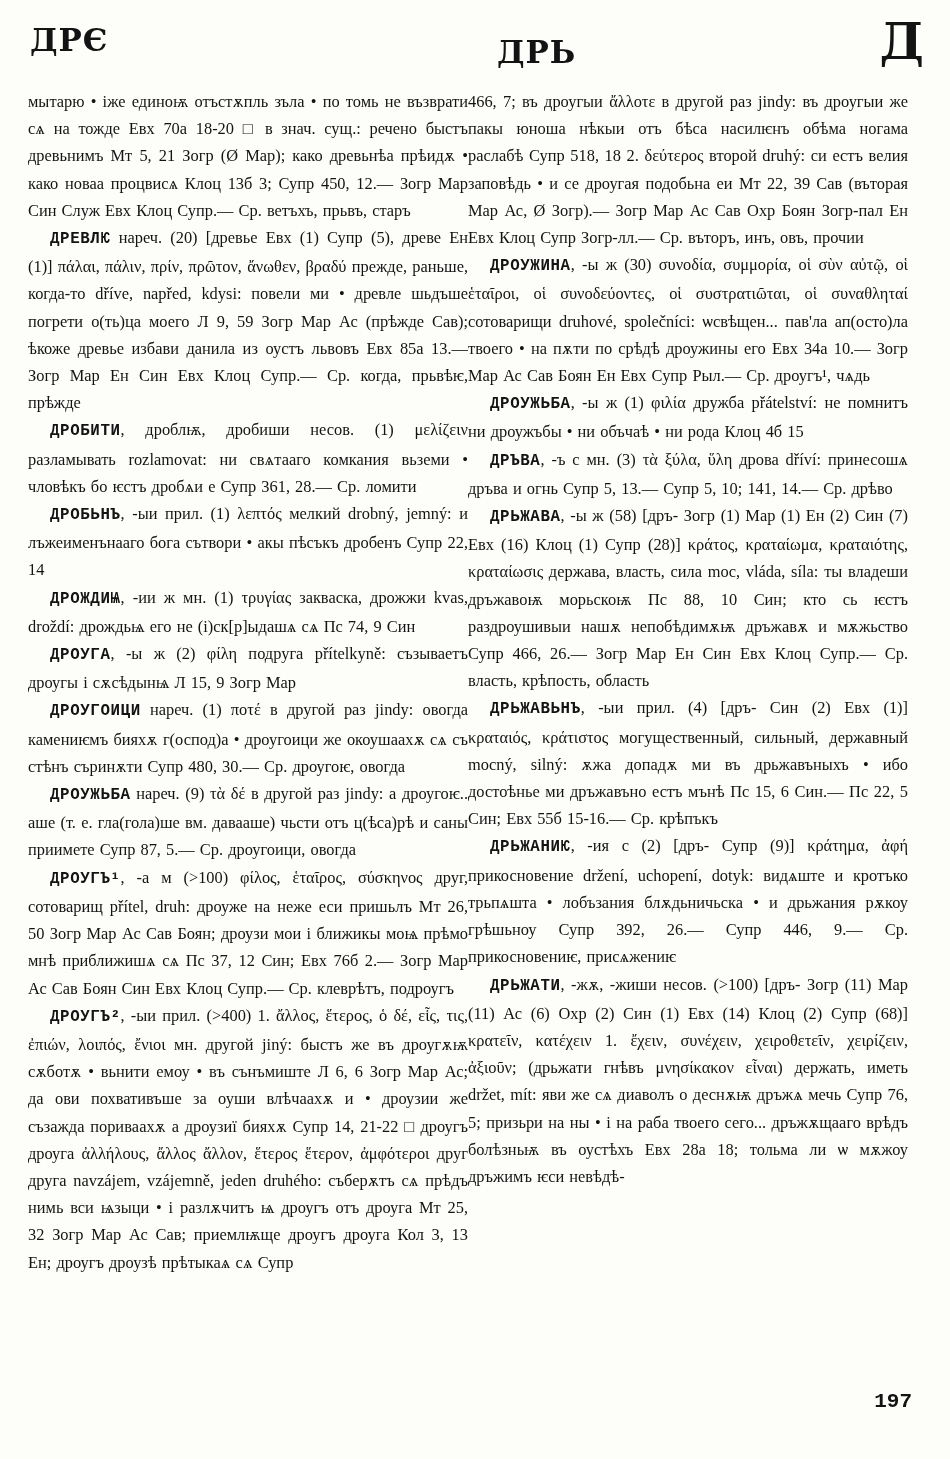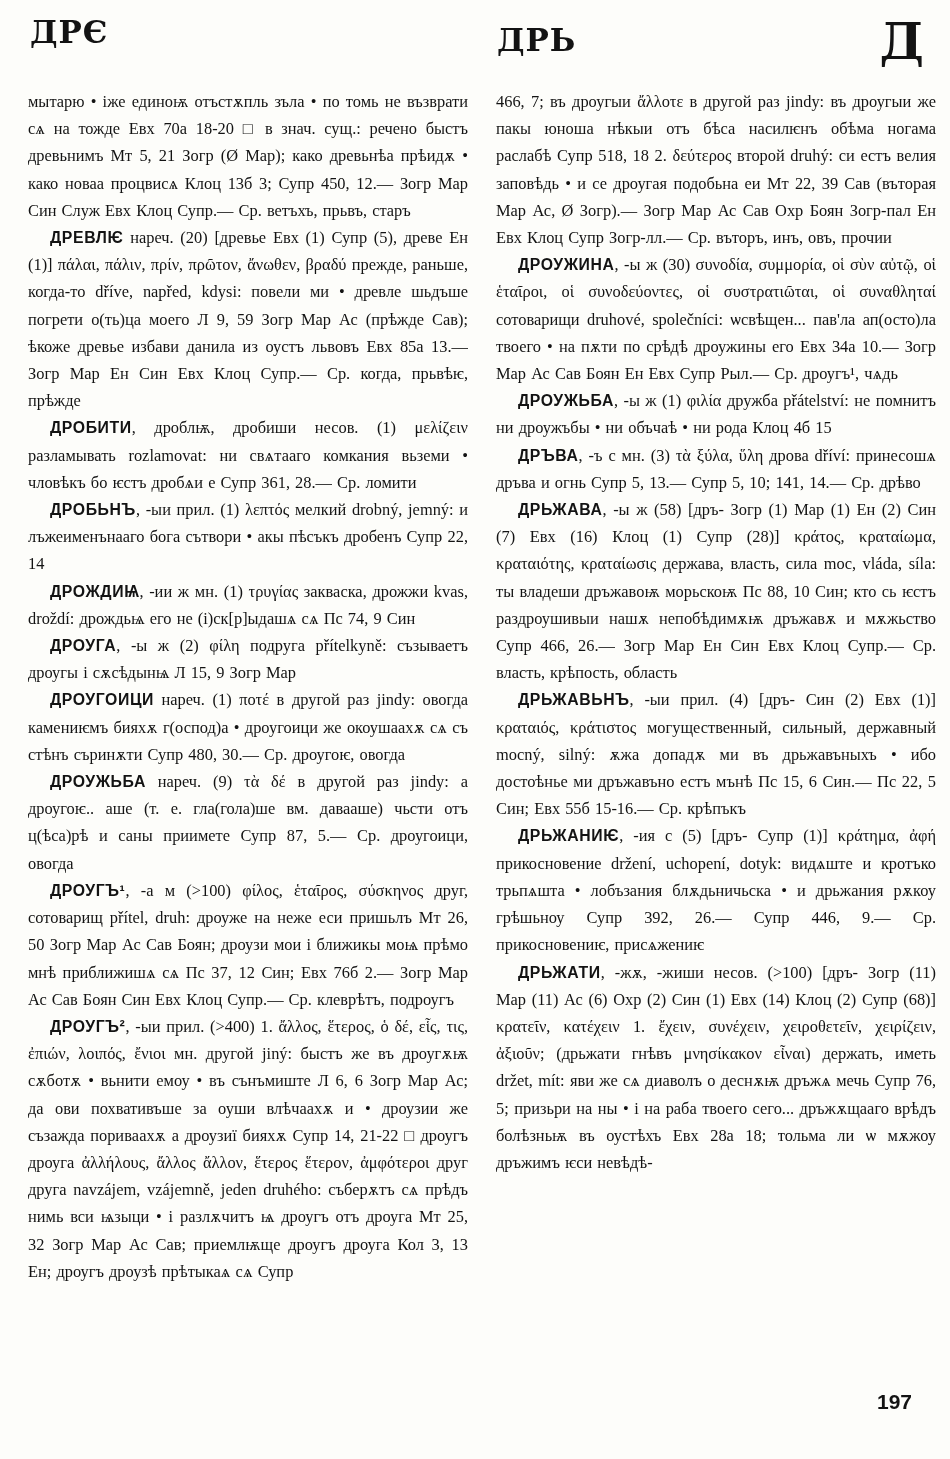--- a/index.html
+++ b/index.html
@@ -5,34 +5,34 @@
   html,body{margin:0;padding:0;}
   body{
     width:950px;height:1459px;overflow:hidden;
     background:#fdfdfa;color:#131313;
     font-family:"Liberation Serif","DejaVu Serif",serif;
   }
   .page{position:relative;width:950px;height:1459px;box-sizing:border-box;padding:14px 0 0 0;}
   .pageheader{position:relative;height:74px;}
   .guide{position:absolute;font-weight:bold;font-size:31px;letter-spacing:1px;
          font-family:"DejaVu Serif","Liberation Serif",serif;}
-  .guide.gl{left:30px;top:0;}
-  .guide.gr{left:497px;top:8px;}
+  .guide.gl{left:30px;top:8px;}
+  .guide.gr{left:497px;top:20px;}
   .letter{position:absolute;right:26px;top:-2px;font-weight:bold;font-size:50px;
           font-family:"DejaVu Serif","Liberation Serif",serif;}
-  .cols{display:flex;gap:28px;padding-left:28px;padding-right:14px;}
+  .cols{display:flex;padding-left:28px;padding-right:14px;}
   .col{width:440px;box-sizing:border-box;}
   .entry{margin:0;text-align:justify;text-indent:22px;
          font-size:16.4px;line-height:27.2px;
          word-spacing:1px;}
   .entry.cont{text-indent:0;}
   .head{font-weight:bold;letter-spacing:0.6px;
-        font-family:Liberation Sans, sans-serif;font-size:15.8px;}
+        font-family:Liberation Mono, monospace;font-size:15.8px;}
   .pagenum{position:absolute;top:1390px;right:38px;font-weight:bold;font-size:21px;
-           font-family:Liberation Sans, sans-serif;}
+           font-family:Liberation Mono, monospace;}
 </style>
 </head>
 <body>
 
 <div class="page">
 
   <div class="pageheader">
     <span class="guide gl">ДРЄ</span>
     <span class="guide gr">ДРЬ</span>
     <span class="letter">Д</span>
@@ -51,20 +51,20 @@
         <p class="entry"><b class="head">ДРОУГЪ¹</b><span>, -а м (&gt;100) φίλος, ἑταῖρος, σύσκηνος друг, сотоварищ přítel, druh: дроуже на неже еси пришьлъ Мт 26, 50 Зогр Мар Ас Сав Боян; дроузи мои і ближикы моѩ прѣмо мнѣ приближишѧ сѧ Пс 37, 12 Син; Евх 76б 2.— Зогр Мар Ас Сав Боян Син Евх Клоц Супр.— Ср. клеврѣтъ, подроугъ</span></p>
         <p class="entry"><b class="head">ДРОУГЪ²</b><span>, -ыи прил. (&gt;400) 1. ἄλλος, ἕτερος, ὁ δέ, εἷς, τις, ἐπιών, λοιπός, ἔνιοι мн. другой jiný: быстъ же въ дроугѫѭ сѫботѫ • вьнити емоу • въ сънъмиште Л 6, 6 Зогр Мар Ас; да ови похвативъше за оуши влѣчаахѫ и • дроузии же съзажда поривaaхѫ а дроузиї бияхѫ Супр 14, 21-22 □ дроугъ дроуга ἀλλήλους, ἄλλος ἄλλον, ἕτερος ἕτερον, ἀμφότεροι друг друга navzájem, vzájemně, jeden druhého: съберѫтъ сѧ прѣдъ нимь вси ѩзыци • і разлѫчитъ ѩ дроугъ отъ дроуга Мт 25, 32 Зогр Мар Ас Сав; приемлѭще дроугъ дроуга Кол 3, 13 Ен; дроугъ дроузѣ прѣтыкаѧ сѧ Супр</span></p>
       </div>
     <div class="col" id="col-right">
         <p class="entry cont"><span>466, 7; въ дроугыи ἄλλοτε в другой раз jindy: въ дроугыи же пакы юноша нѣкыи отъ бѣса насилѥнъ обѣма ногама раслабѣ Супр 518, 18 2. δεύτερος второй druhý: си естъ велия заповѣдь • и се дроугая подобьна еи Мт 22, 39 Сав (въторая Мар Ас, Ø Зогр).— Зогр Мар Ас Сав Охр Боян Зогр-пал Ен Евх Клоц Супр Зогр-лл.— Ср. въторъ, инъ, овъ, прочии</span></p>
         <p class="entry"><b class="head">ДРОУЖИНА</b><span>, -ы ж (30) συνοδία, συμμορία, οἱ σὺν αὐτῷ, οἱ ἑταῖροι, οἱ συνοδεύοντες, οἱ συστρατιῶται, οἱ συναθληταί сотоварищи druhové, společníci: ѡсвѣщен... пав'ла ап(осто)ла твоего • на пѫти по срѣдѣ дроужины его Евх 34а 10.— Зогр Мар Ас Сав Боян Ен Евх Супр Рыл.— Ср. дроугъ¹, чѧдь</span></p>
         <p class="entry"><b class="head">ДРОУЖЬБА</b><span>, -ы ж (1) φιλία дружба přátelství: не помнитъ ни дроужъбы • ни объчаѣ • ни рода Клоц 4б 15</span></p>
         <p class="entry"><b class="head">ДРЪВА</b><span>, -ъ с мн. (3) τὰ ξύλα, ὕλη дрова dříví: принесошѧ дръва и огнь Супр 5, 13.— Супр 5, 10; 141, 14.— Ср. дрѣво</span></p>
         <p class="entry"><b class="head">ДРЬЖАВА</b><span>, -ы ж (58) [дръ- Зогр (1) Мар (1) Ен (2) Син (7) Евх (16) Клоц (1) Супр (28)] κράτος, κραταίωμα, κραταιότης, κραταίωσις держава, власть, сила moc, vláda, síla: ты владеши дръжавоѭ морьскоѭ Пс 88, 10 Син; кто сь ѥстъ раздроушивыи нашѫ непобѣдимѫѭ дръжавѫ и мѫжьство Супр 466, 26.— Зогр Мар Ен Син Евх Клоц Супр.— Ср. власть, крѣпость, область</span></p>
         <p class="entry"><b class="head">ДРЬЖАВЬНЪ</b><span>, -ыи прил. (4) [дръ- Син (2) Евх (1)] κραταιός, κράτιστος могущественный, сильный, державный mocný, silný: ѫжа допадѫ ми въ дрьжавъныхъ • ибо достоѣнье ми дръжавъно естъ мънѣ Пс 15, 6 Син.— Пс 22, 5 Син; Евх 55б 15-16.— Ср. крѣпъкъ</span></p>
-        <p class="entry"><b class="head">ДРЬЖАНИѤ</b><span>, -ия с (5) [дръ- Супр (1)] κράτημα, ἀφή прикосновение držení, uchopení, dotyk: видѧште и кротъко трьпѧшта • лобъзания блѫдьничьска • и дрьжания рѫкоу грѣшьноу Супр 392, 26.— Супр 446, 9.— Ср. прикосновениѥ, присѧжениѥ</span></p>
+        <p class="entry"><b class="head">ДРЬЖАНИѤ</b><span>, -ия с (2) [дръ- Супр (9)] κράτημα, ἀφή прикосновение držení, uchopení, dotyk: видѧште и кротъко трьпѧшта • лобъзания блѫдьничьска • и дрьжания рѫкоу грѣшьноу Супр 392, 26.— Супр 446, 9.— Ср. прикосновениѥ, присѧжениѥ</span></p>
         <p class="entry"><b class="head">ДРЬЖАТИ</b><span>, -жѫ, -жиши несов. (&gt;100) [дръ- Зогр (11) Мар (11) Ас (6) Охр (2) Син (1) Евх (14) Клоц (2) Супр (68)] κρατεῖν, κατέχειν 1. ἔχειν, συνέχειν, χειροθετεῖν, χειρίζειν, ἀξιοῦν; (дрьжати гнѣвъ μνησίκακον εἶναι) держать, иметь držet, mít: яви же сѧ диаволъ о деснѫѭ дръжѧ мечь Супр 76, 5; призьри на ны • і на раба твоего сего... дръжѫщааго врѣдъ болѣзньѭ въ оустѣхъ Евх 28а 18; тольма ли ѡ мѫжоу дръжимъ ѥси невѣдѣ-</span></p>
       </div>
   </div>
 
   <span class="pagenum">197</span>
 
 </div>
 
 </body></html>

